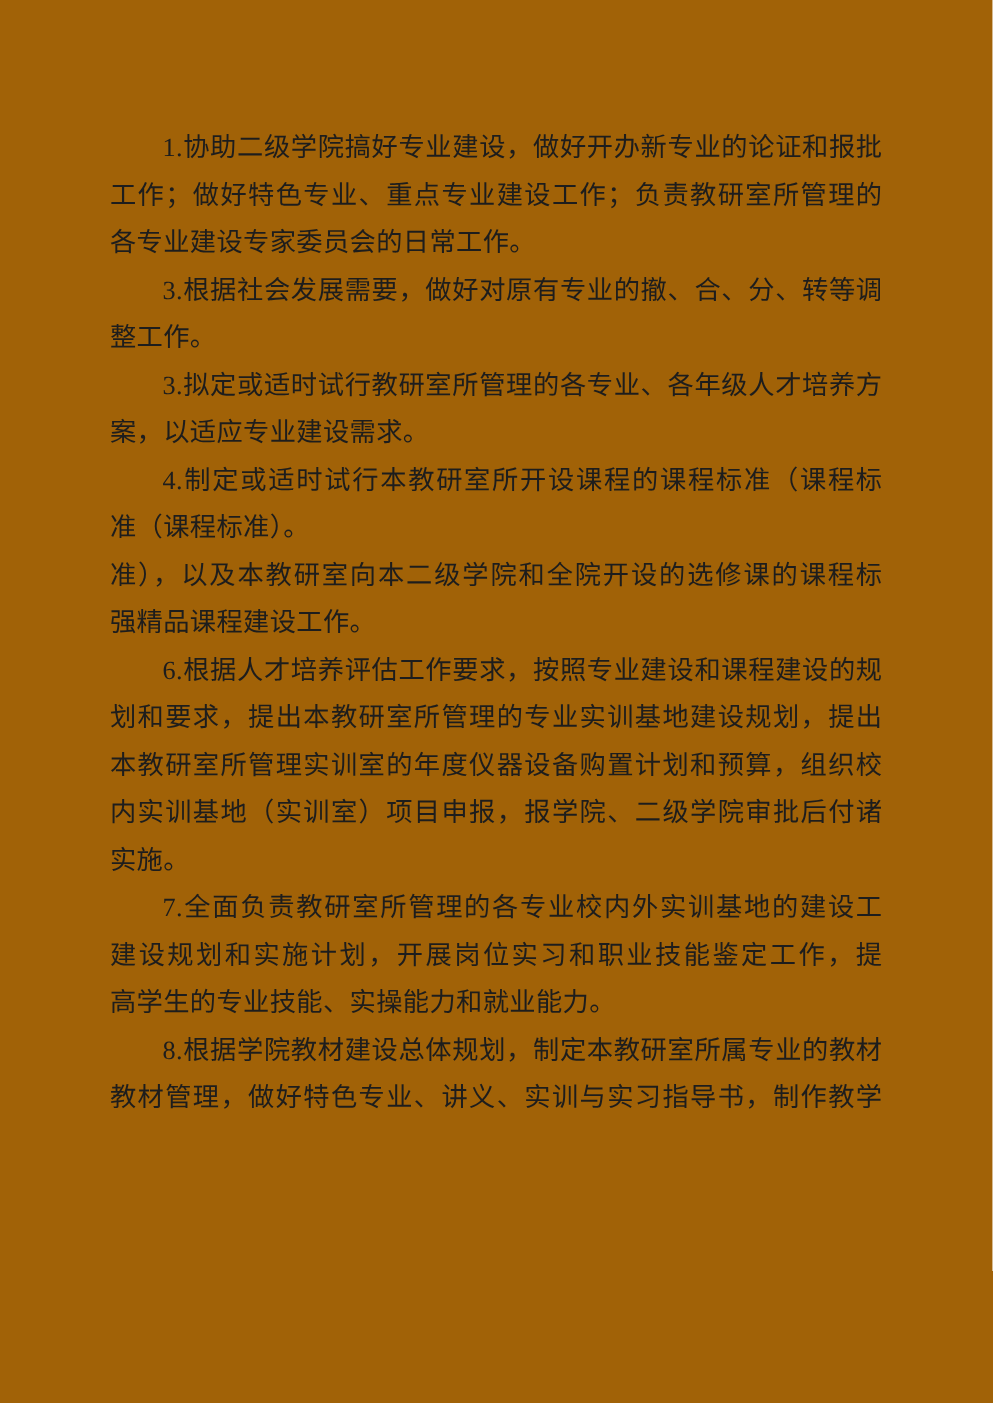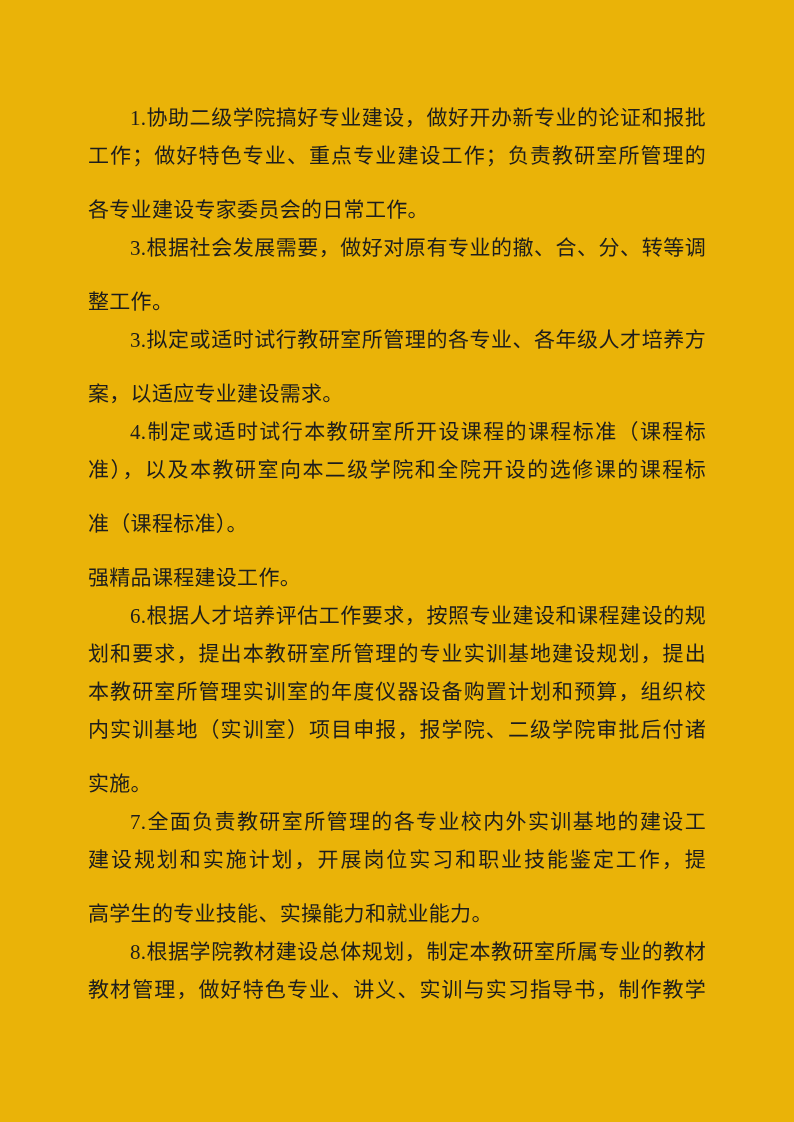--- a/index.html
+++ b/index.html
@@ -4,21 +4,21 @@
 <style>
   html, body {
     margin: 0;
     padding: 0;
     background: #ffffff;
   }
   .page {
     position: relative;
     width: 794px;
     height: 1122px;
-    background: #eab308;
+    background: #a16207;
     overflow: hidden;
     font-family: "Liberation Serif", "DejaVu Serif", serif;
     color: #1d1d1d;
   }
   .doc-body {
     position: absolute;
     left: 88px;
     top: 99px;
     width: 618px;
   }
@@ -35,21 +35,20 @@
     overflow: hidden;
     white-space: nowrap;
     letter-spacing: 0.3px;
   }
   .tline.first {
     text-indent: 2em;
   }
   .tline.lastline {
     text-align-last: left;
     white-space: normal;
-    margin-top: 16px;
   }
 </style>
 </head>
 <body>
 
 <div class="page">
   <div class="doc-body" id="doc-body">
       <div class="para">
         <div class="tline first">1.协助二级学院搞好专业建设，做好开办新专业的论证和报批</div>
         <div class="tline">工作；做好特色专业、重点专业建设工作；负责教研室所管理的</div>
@@ -58,22 +57,22 @@
       <div class="para">
         <div class="tline first">3.根据社会发展需要，做好对原有专业的撤、合、分、转等调</div>
         <div class="tline lastline">整工作。</div>
       </div>
       <div class="para">
         <div class="tline first">3.拟定或适时试行教研室所管理的各专业、各年级人才培养方</div>
         <div class="tline lastline">案，以适应专业建设需求。</div>
       </div>
       <div class="para">
         <div class="tline first">4.制定或适时试行本教研室所开设课程的课程标准（课程标</div>
+        <div class="tline lastline">准（课程标准）。</div>
         <div class="tline">准），以及本教研室向本二级学院和全院开设的选修课的课程标</div>
-        <div class="tline lastline">准（课程标准）。</div>
       </div>
       <div class="para">
         <div class="tline lastline">强精品课程建设工作。</div>
       </div>
       <div class="para">
         <div class="tline first">6.根据人才培养评估工作要求，按照专业建设和课程建设的规</div>
         <div class="tline">划和要求，提出本教研室所管理的专业实训基地建设规划，提出</div>
         <div class="tline">本教研室所管理实训室的年度仪器设备购置计划和预算，组织校</div>
         <div class="tline">内实训基地（实训室）项目申报，报学院、二级学院审批后付诸</div>
         <div class="tline lastline">实施。</div>

